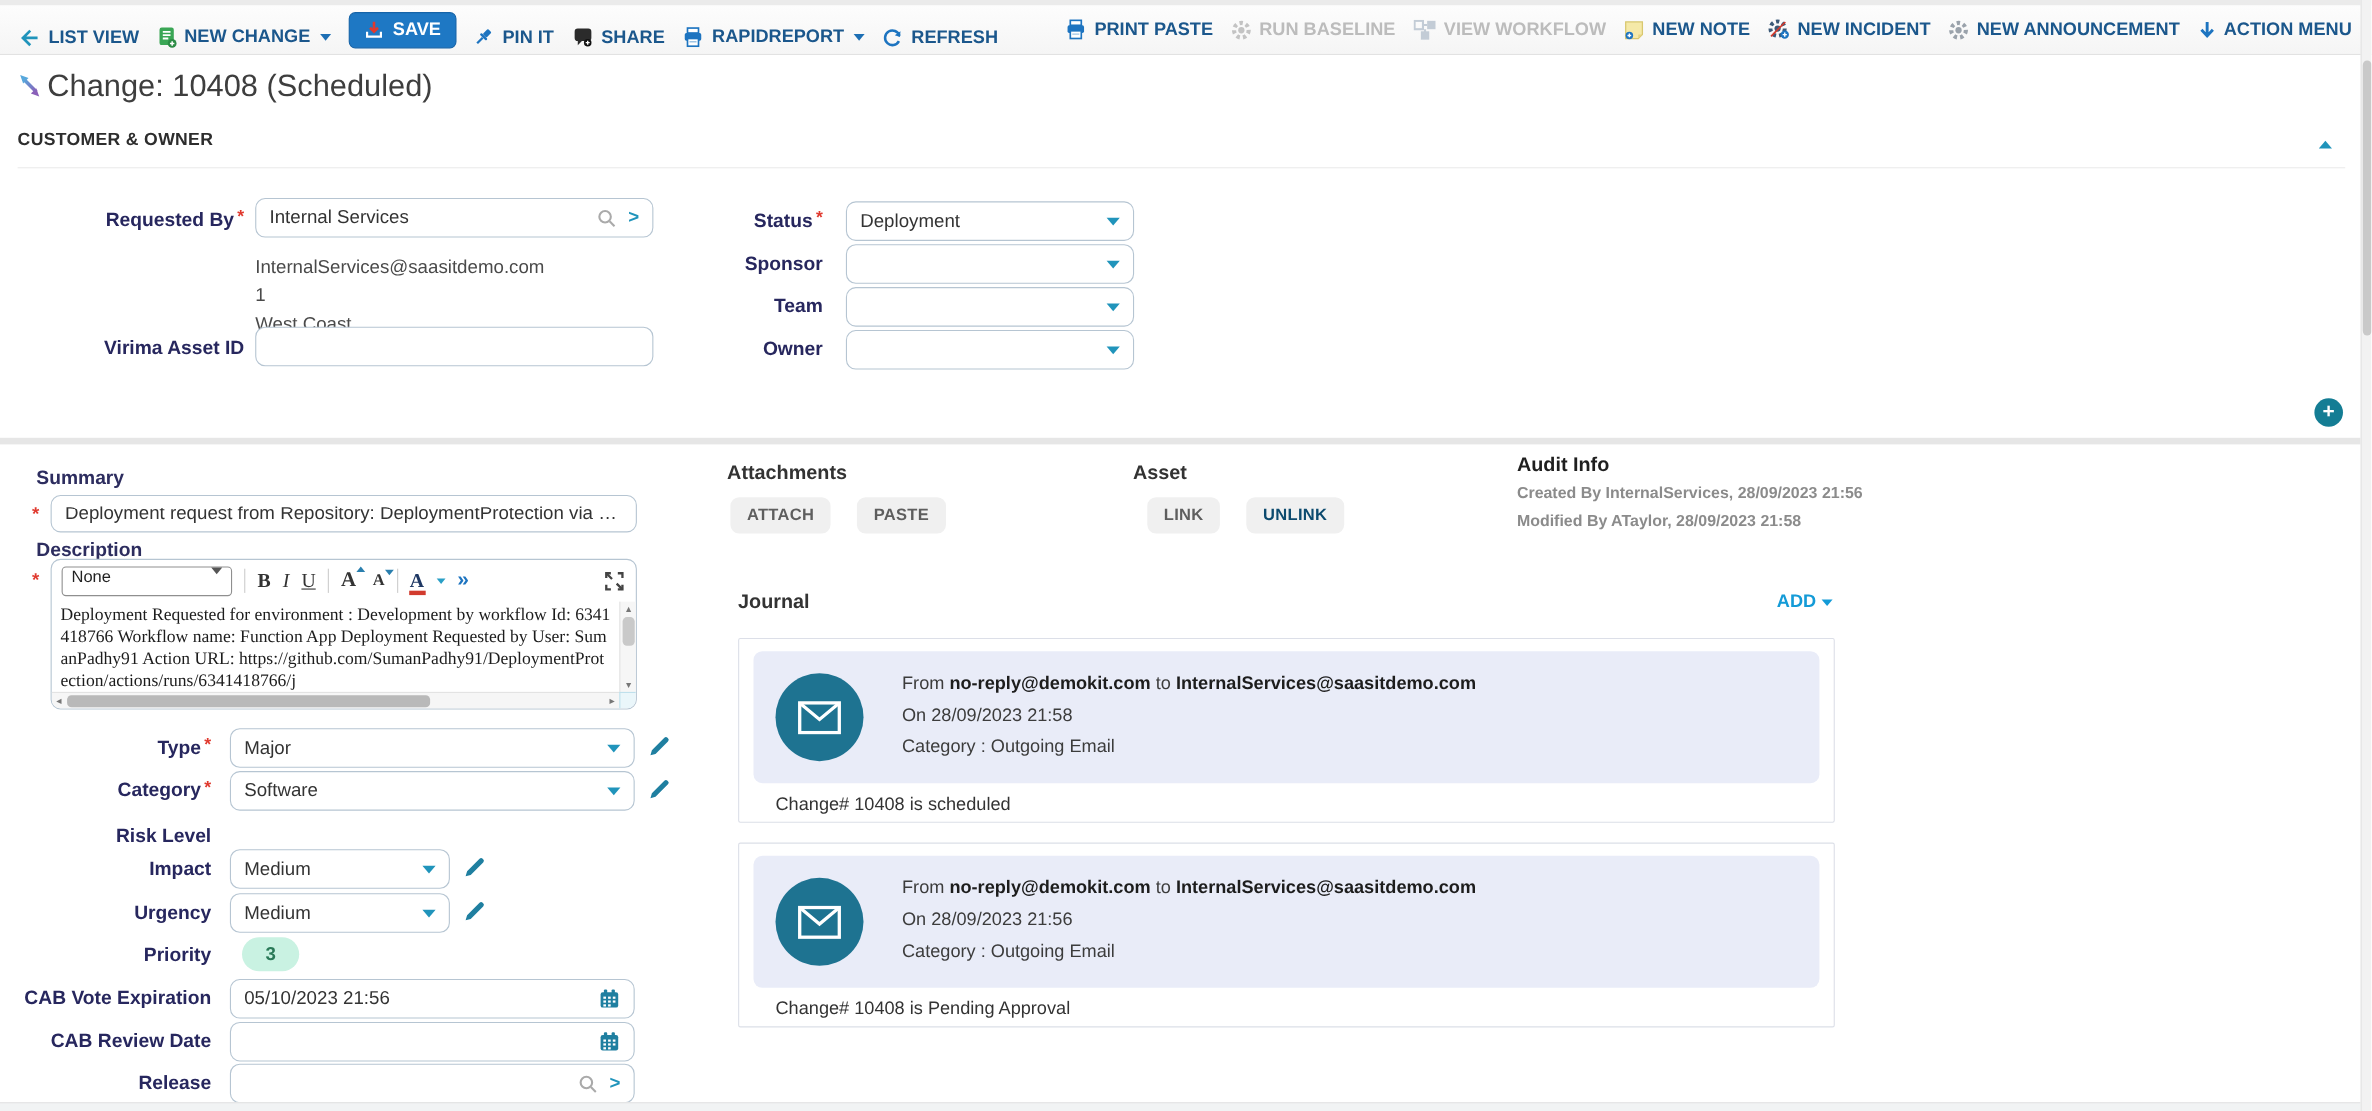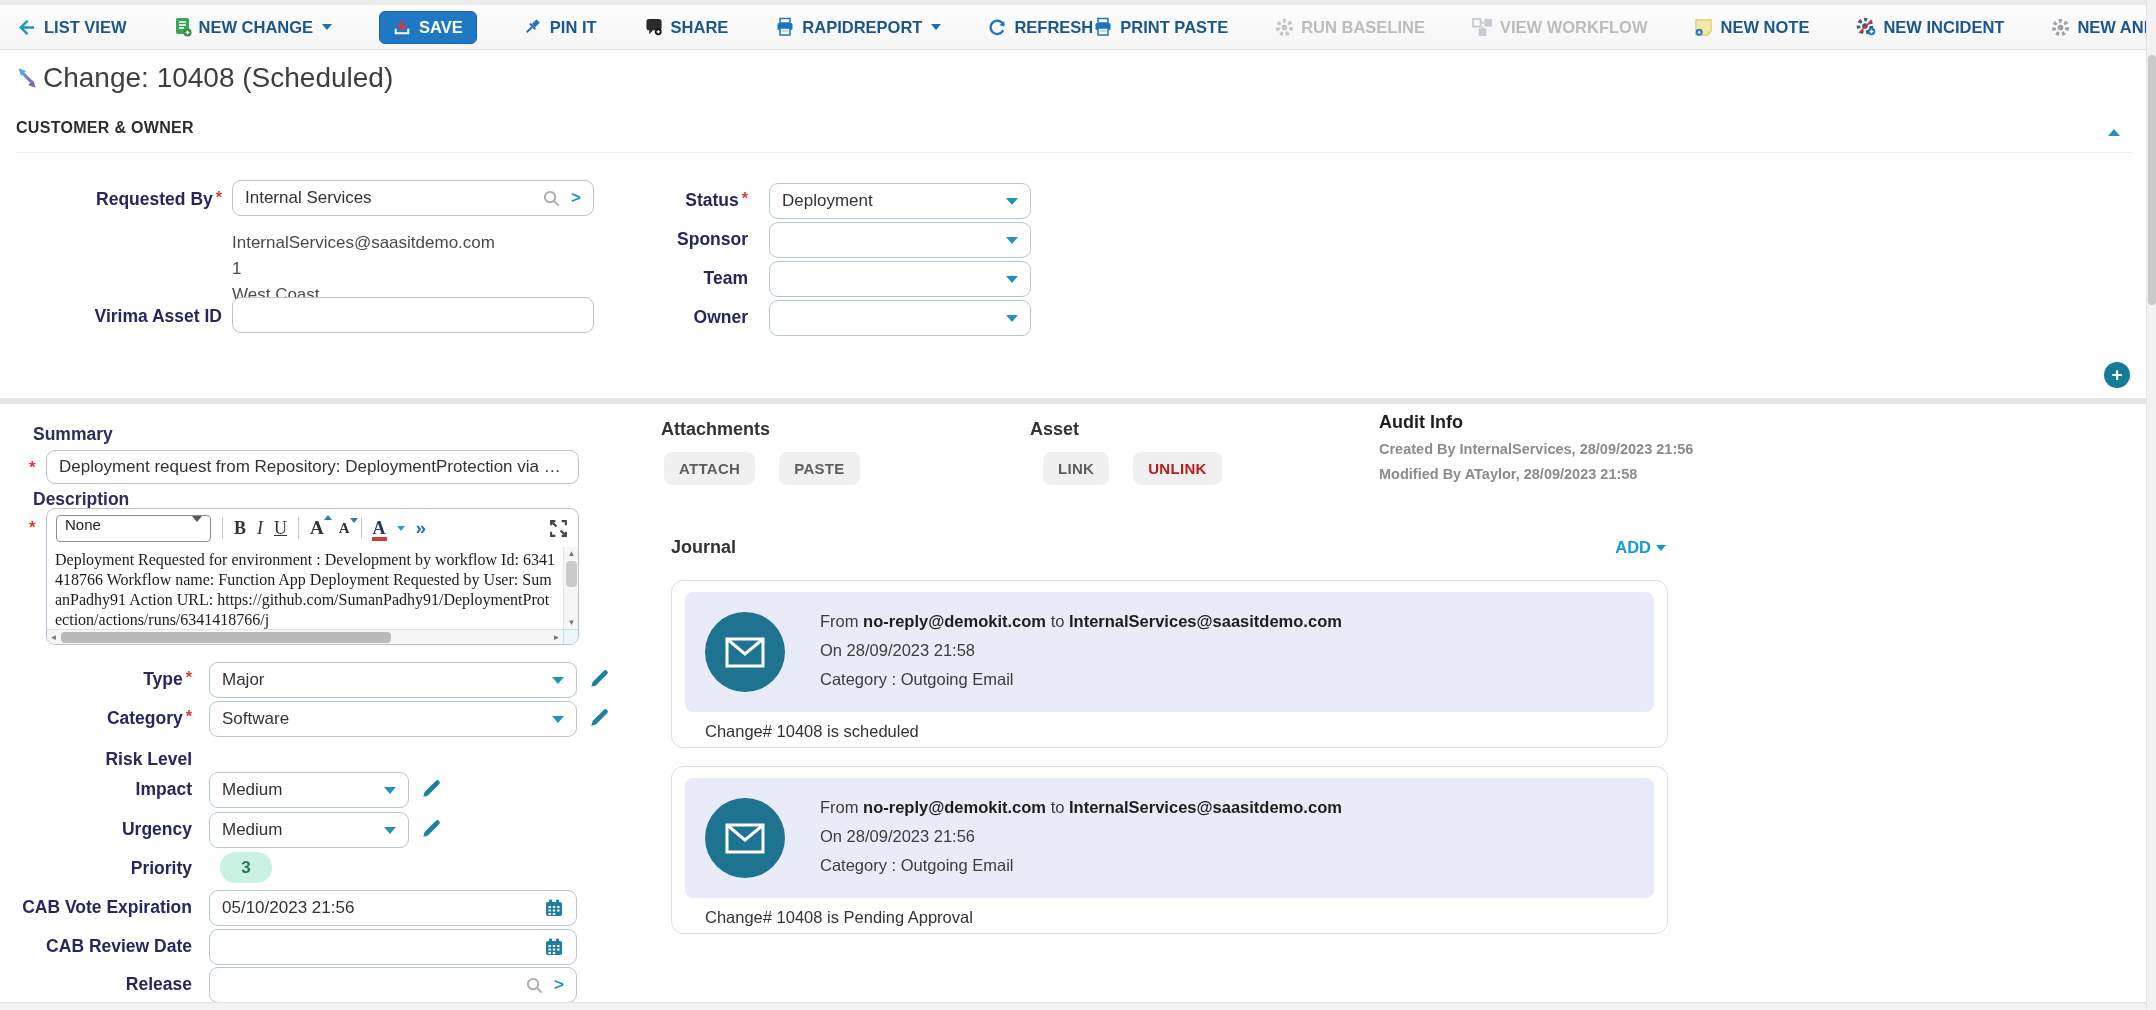--- a/index.html
+++ b/index.html
@@ -4,21 +4,21 @@
 <style>
   *{margin:0;padding:0;box-sizing:border-box}
   html,body{background:#fff}
   body{font-family:"Liberation Sans","DejaVu Sans",sans-serif;color:#333}
   .page{position:relative;width:2156px;height:1010px;background:#fff;overflow:hidden}
 
   
   .topstrip{position:absolute;top:0;left:0;width:2156px;height:5px;background:#ebebeb}
   .toolbar{position:absolute;top:5px;left:0;width:2156px;height:45px;background:linear-gradient(#fdfdfd,#f5f5f5);
            border-bottom:1px solid #e2e2e2;display:flex;justify-content:space-between;align-items:center;padding:0 18px}
-  .tb-group{display:flex;align-items:center;gap:47px}
+  .tb-group{display:flex;align-items:flex-end;gap:16px}
   .tb-item{display:flex;align-items:center;gap:7px;color:#1b578c;font-weight:bold;font-size:16.5px;white-space:nowrap;cursor:pointer}
   .tb-item.disabled{color:#bcbcbc;cursor:default}
   .tb-save{background:#1e78c4;border:1px solid #1563a8;color:#fff;border-radius:6px;padding:6px 13px;display:flex;gap:8px;align-items:center;font-weight:bold;font-size:16.5px;cursor:pointer}
   .tri{width:0;height:0;display:inline-block}
   .tri.down-blue{border-left:5px solid transparent;border-right:5px solid transparent;border-top:6px solid #1d6fb4;margin-left:2px}
   .tri.down-teal{border-left:6px solid transparent;border-right:6px solid transparent;border-top:7px solid #2094bb}
   .tri.up-teal{border-left:6px solid transparent;border-right:6px solid transparent;border-bottom:7px solid #2094bb}
 
   
   .title-row{position:absolute;top:62px;left:14px;display:flex;align-items:center;gap:3px}
@@ -79,28 +79,28 @@
   .hsb .a.lf::before{content:"◄"}.hsb .a.rt::before{content:"►"}
   .hsb .thumb{position:absolute;left:14px;top:2px;width:330px;height:11px;background:#b9b9b9;border-radius:4px}
   .ed-grip{position:absolute;right:0;bottom:0;width:15px;height:15px;background:#eaf6fa;border-left:1px solid #bfe0ec;border-top:1px solid #bfe0ec}
   .priority-pill{position:absolute;left:220px;top:852px;width:52px;height:31px;border-radius:16px;background:#c9f2e2;
                  display:flex;align-items:center;justify-content:center;font-weight:bold;font-size:17px;color:#2a7a58}
 
   
   .mid-title{position:absolute;font-size:18px;font-weight:600;color:#333}
   .pillrow{position:absolute;display:flex;gap:24px}
   .pill{background:#f0f0f0;border-radius:8px;padding:8px 15px;font-size:15px;font-weight:bold;color:#5e5e5e;letter-spacing:.3px;cursor:pointer;white-space:nowrap}
-  .pill.disabled{color:#b91c1c;cursor:default}
+  .pill.disabled{color:#0c4a6e;cursor:default}
   .audit-title{position:absolute;left:1379px;top:412px;font-size:18px;font-weight:bold;color:#1f1f1f}
   .audit-line{position:absolute;left:1379px;font-size:14.5px;font-weight:bold;color:#8b8b8b}
 
   
   .add-link{position:absolute;right:490px;top:538px;display:flex;align-items:center;gap:5px;color:#149bd7;font-weight:bold;font-size:16.5px;cursor:pointer}
   .add-link .tri.down-teal{border-top-color:#149bd7;border-left-width:5px;border-right-width:5px;border-top-width:6px}
-  .jcard{position:absolute;left:671px;width:997px;height:168px;border:1px solid #dcdfe8;border-radius:12px;background:#fff}
+  .jcard{position:absolute;left:671px;width:997px;height:168px;border:1px solid #dcdfe8;border-radius:2px;background:#fff}
   .jhead{position:absolute;left:13px;top:11px;right:13px;height:120px;background:#e9ecf8;border-radius:8px}
   .javatar{position:absolute;left:20px;top:20px;width:80px;height:80px;border-radius:50%;background:#1e7391;display:flex;align-items:center;justify-content:center}
   .jlines{position:absolute;left:135px;top:15px;font-size:16.5px;color:#3c3c3c;line-height:29px}
   .jlines b{color:#1d1d1d}
   .jlines .sp{white-space:pre}
   .jbody{position:absolute;left:33px;top:141px;font-size:16.5px;color:#333}
 
   
   .vscroll{position:absolute;right:0;top:0;width:10px;height:1010px;background:#f2f2f2;border-left:1px solid #e3e3e3}
   .vscroll .thumb{position:absolute;left:1px;top:55px;width:8px;height:250px;background:#c9c9c9;border-radius:4px}

